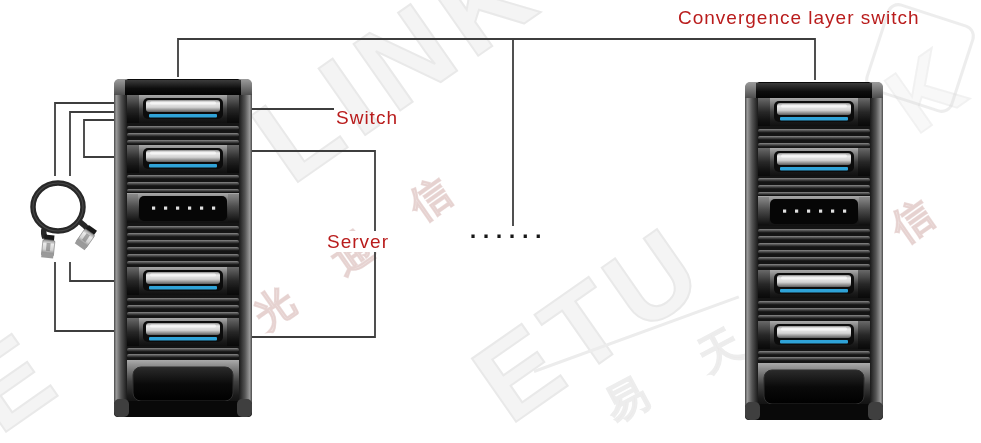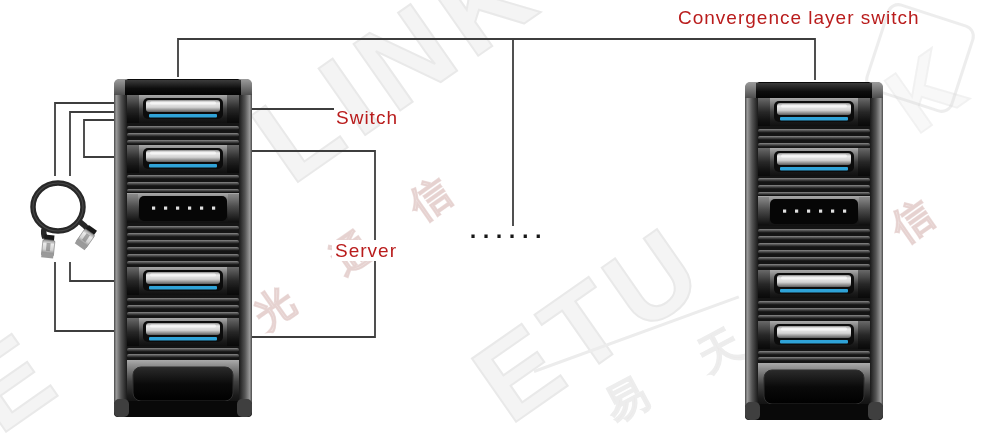--- a/index.html
+++ b/index.html
@@ -14,21 +14,21 @@
   .rack{position:absolute;z-index:2;}
   #rack-left{left:113px;top:75px;}
   #rack-right{left:744px;top:78px;}
   #cable{position:absolute;left:16px;top:176px;z-index:2;}
   .lbl{
     position:absolute;z-index:3;color:#b91c1c;font-weight:400;
     font-size:19px;line-height:21px;letter-spacing:1px;white-space:nowrap;
   }
   #lbl-convergence{left:678px;top:7px;}
   #lbl-switch{left:336px;top:99px;margin-top:8px;}
-  #lbl-server{left:332px;top:231px;background:#ffffff;padding:0 3px;margin-top:9px;}
+  #lbl-server{left:324px;top:231px;background:#ffffff;padding:0 3px;}
   #dots{
     position:absolute;left:467px;top:221px;z-index:3;
     font-family:"DejaVu Sans Mono", monospace;font-weight:700;
     font-size:20px;line-height:20px;letter-spacing:1px;color:#161616;
   }
   
   .wm{
     position:absolute;font-weight:700;white-space:nowrap;
     transform-origin:left center;user-select:none;
   }

